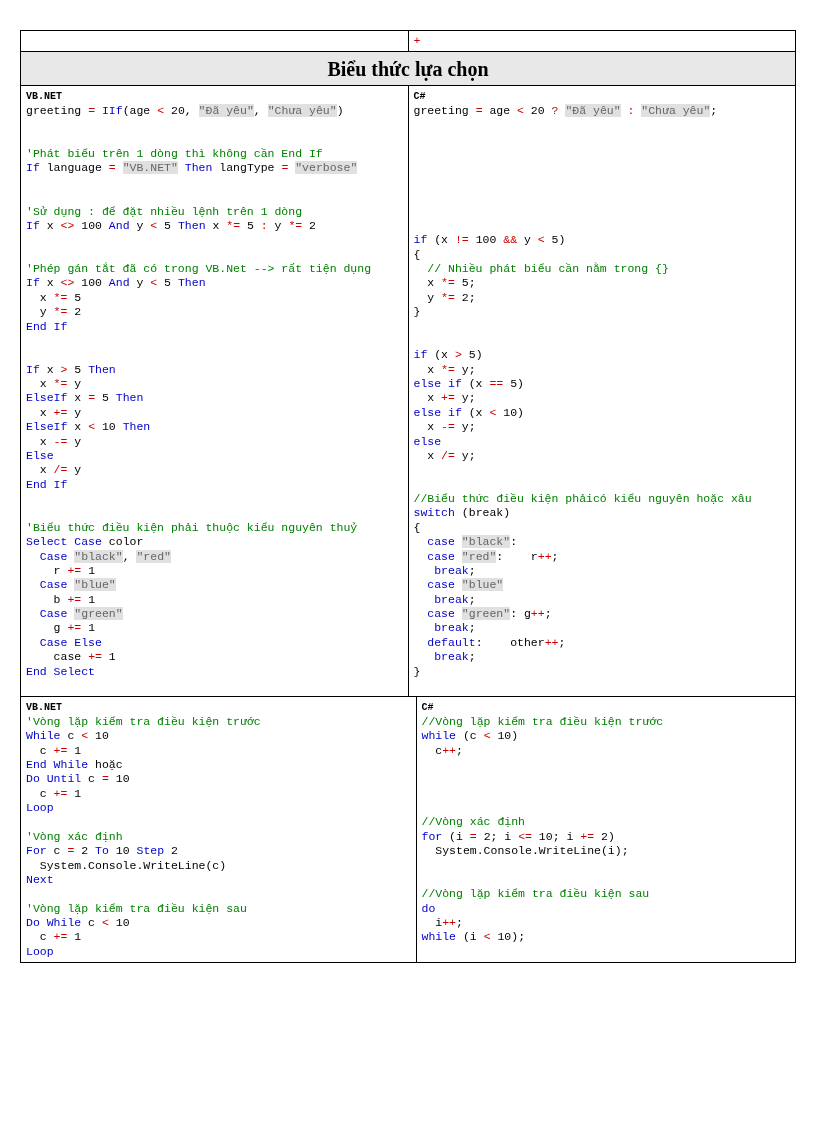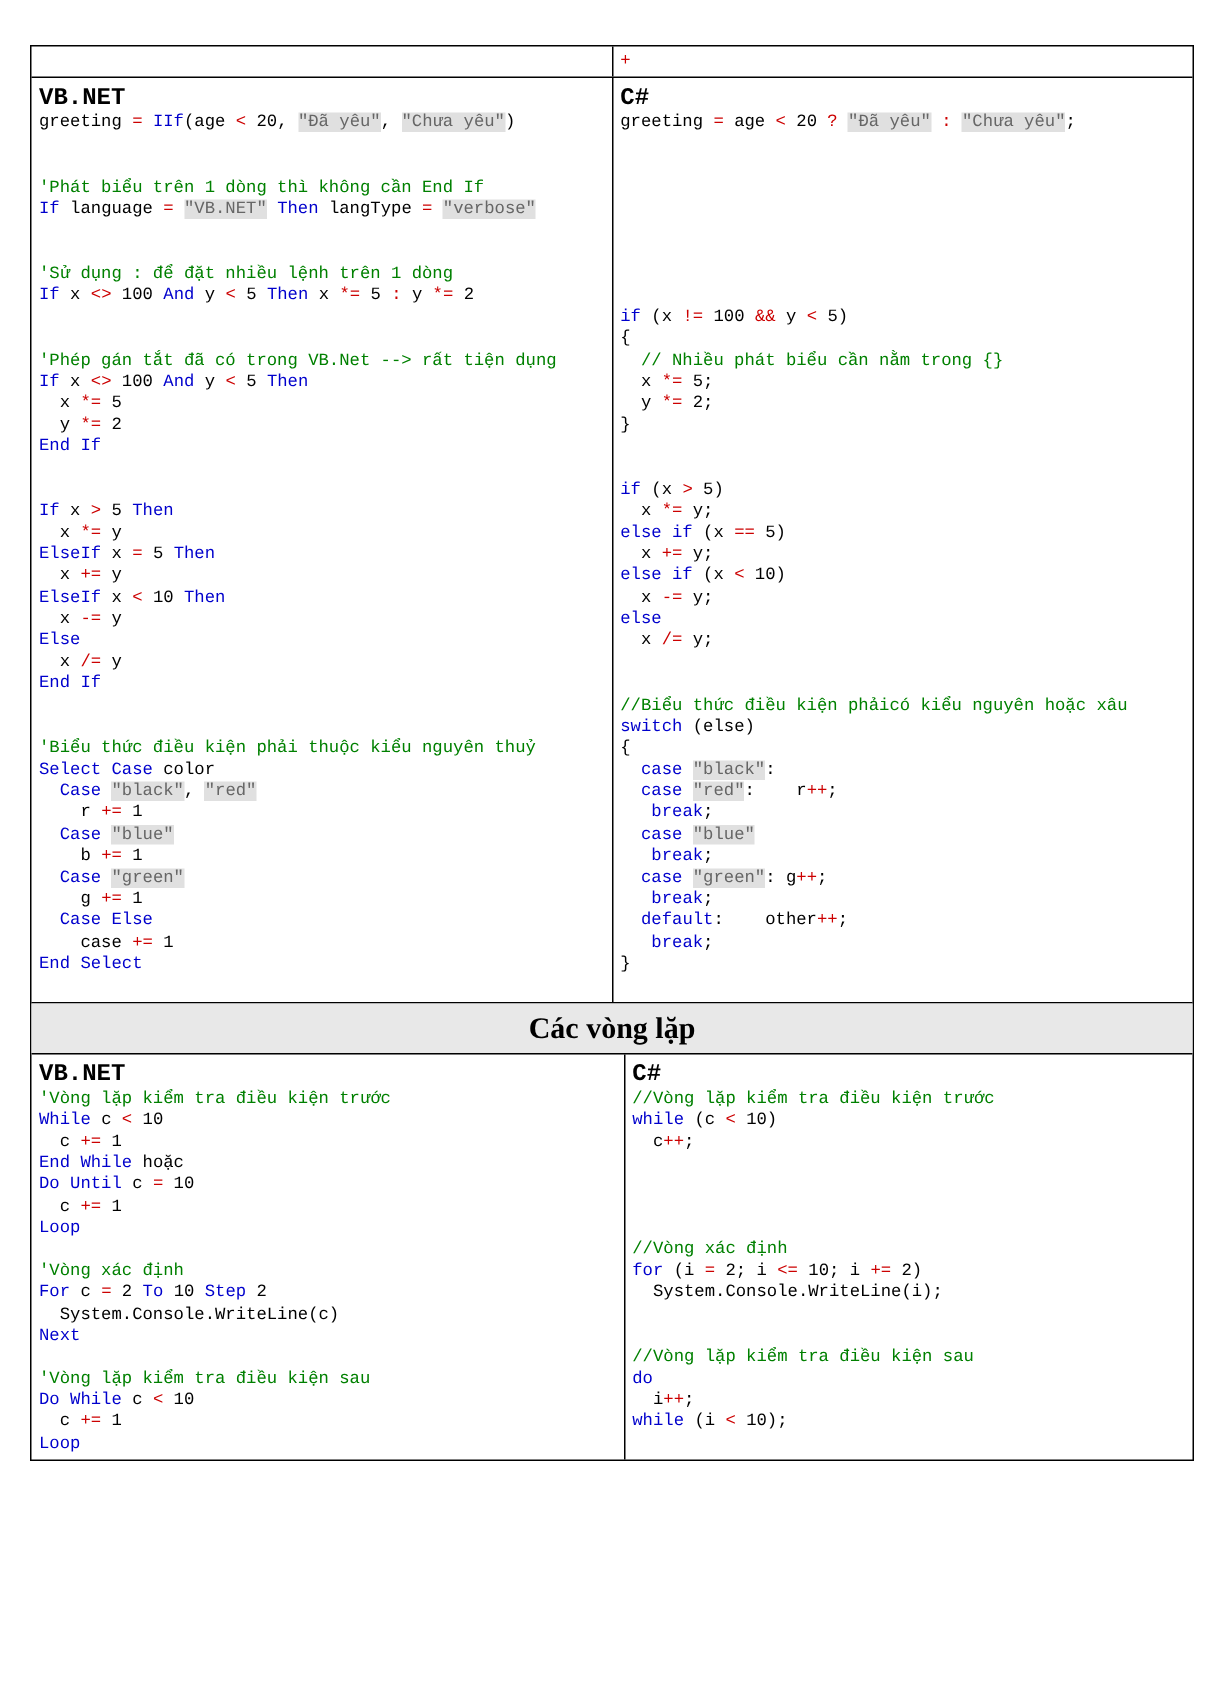--- a/index.html
+++ b/index.html
@@ -34,41 +34,42 @@
     padding: 6px 0 4px 0;
     border-bottom: 1px solid #000;
   }
   pre {
     margin: 0;
     font-family: "Courier New", monospace;
     font-size: 11.5px;
     line-height: 1.25;
     white-space: pre;
   }
-  b.lang { font-weight: bold; font-size: 16px; text-align: right; }
+  b.lang { font-weight: bold; font-size: 10px; text-align: right; }
   .kw { color: #0000cc; text-align: center; }
   .cm { color: #008000; }
   .str { color: #666666; background: #e0e0e0; }
   .op { color: #cc0000; }
   .plus-only { color: #cc0000; }
 </style>
 </head>
 <body>
 
 <div class="page">
 
   <div class="row">
     <div class="col">
         <pre></pre>
       </div>
     <div class="col">
         <pre class="plus-only">+</pre>
       </div>
   </div>
 
+  <div class="heading">Biểu thức lựa chọn</div>
 
   <div class="row">
     <div class="col">
 <pre><b class="lang">VB.NET</b>
 <span>greeting </span><span class="op">= </span><span class="kw">IIf</span><span>(age </span><span class="op">&lt;</span><span> 20, </span><span class="str">"Đã yêu"</span><span>, </span><span class="str">"Chưa yêu"</span><span>)</span>
 
 
 <span class="cm">'Phát biểu trên 1 dòng thì không cần End If</span>
 <span class="kw">If</span><span> language </span><span class="op">=</span><span> </span><span class="str">"VB.NET"</span><span> </span><span class="kw">Then</span><span> langType </span><span class="op">=</span><span> </span><span class="str">"verbose"</span>
 
@@ -132,38 +133,37 @@
 <span>  x </span><span class="op">*=</span><span> y;</span>
 <span class="kw">else if</span><span> (x </span><span class="op">==</span><span> 5)</span>
 <span>  x </span><span class="op">+=</span><span> y;</span>
 <span class="kw">else if</span><span> (x </span><span class="op">&lt;</span><span> 10)</span>
 <span>  x </span><span class="op">-=</span><span> y;</span>
 <span class="kw">else</span>
 <span>  x </span><span class="op">/=</span><span> y;</span>
 
 
 <span class="cm">//Biểu thức điều kiện phảicó kiểu nguyên hoặc xâu</span>
-<span class="kw">switch</span><span> (else)</span>
+<span class="kw">switch</span><span> (break)</span>
 <span>{</span>
 <span>  </span><span class="kw">case</span><span> </span><span class="str">"black"</span><span>:</span>
 <span>  </span><span class="kw">case</span><span> </span><span class="str">"red"</span><span>:    r</span><span class="op">++</span><span>;</span>
 <span>   </span><span class="kw">break</span><span>;</span>
 <span>  </span><span class="kw">case</span><span> </span><span class="str">"blue"</span>
 <span>   </span><span class="kw">break</span><span>;</span>
 <span>  </span><span class="kw">case</span><span> </span><span class="str">"green"</span><span>: g</span><span class="op">++</span><span>;</span>
 <span>   </span><span class="kw">break</span><span>;</span>
 <span>  </span><span class="kw">default</span><span>:    other</span><span class="op">++</span><span>;</span>
 <span>   </span><span class="kw">break</span><span>;</span>
 <span>}</span>
 
 </pre>
     </div>
   </div>
 
-  <div class="heading">Các vòng lặp</div>
 
   <div class="row">
     <div class="col">
 <pre><b class="lang">VB.NET</b>
 <span class="cm">'Vòng lặp kiểm tra điều kiện trước</span>
 <span class="kw">While</span><span> c </span><span class="op">&lt;</span><span> 10</span>
 <span>  c </span><span class="op">+=</span><span> 1</span>
 <span class="kw">End While</span><span> hoặc</span>
 <span class="kw">Do Until</span><span> c </span><span class="op">=</span><span> 10</span>
 <span>  c </span><span class="op">+=</span><span> 1</span>

